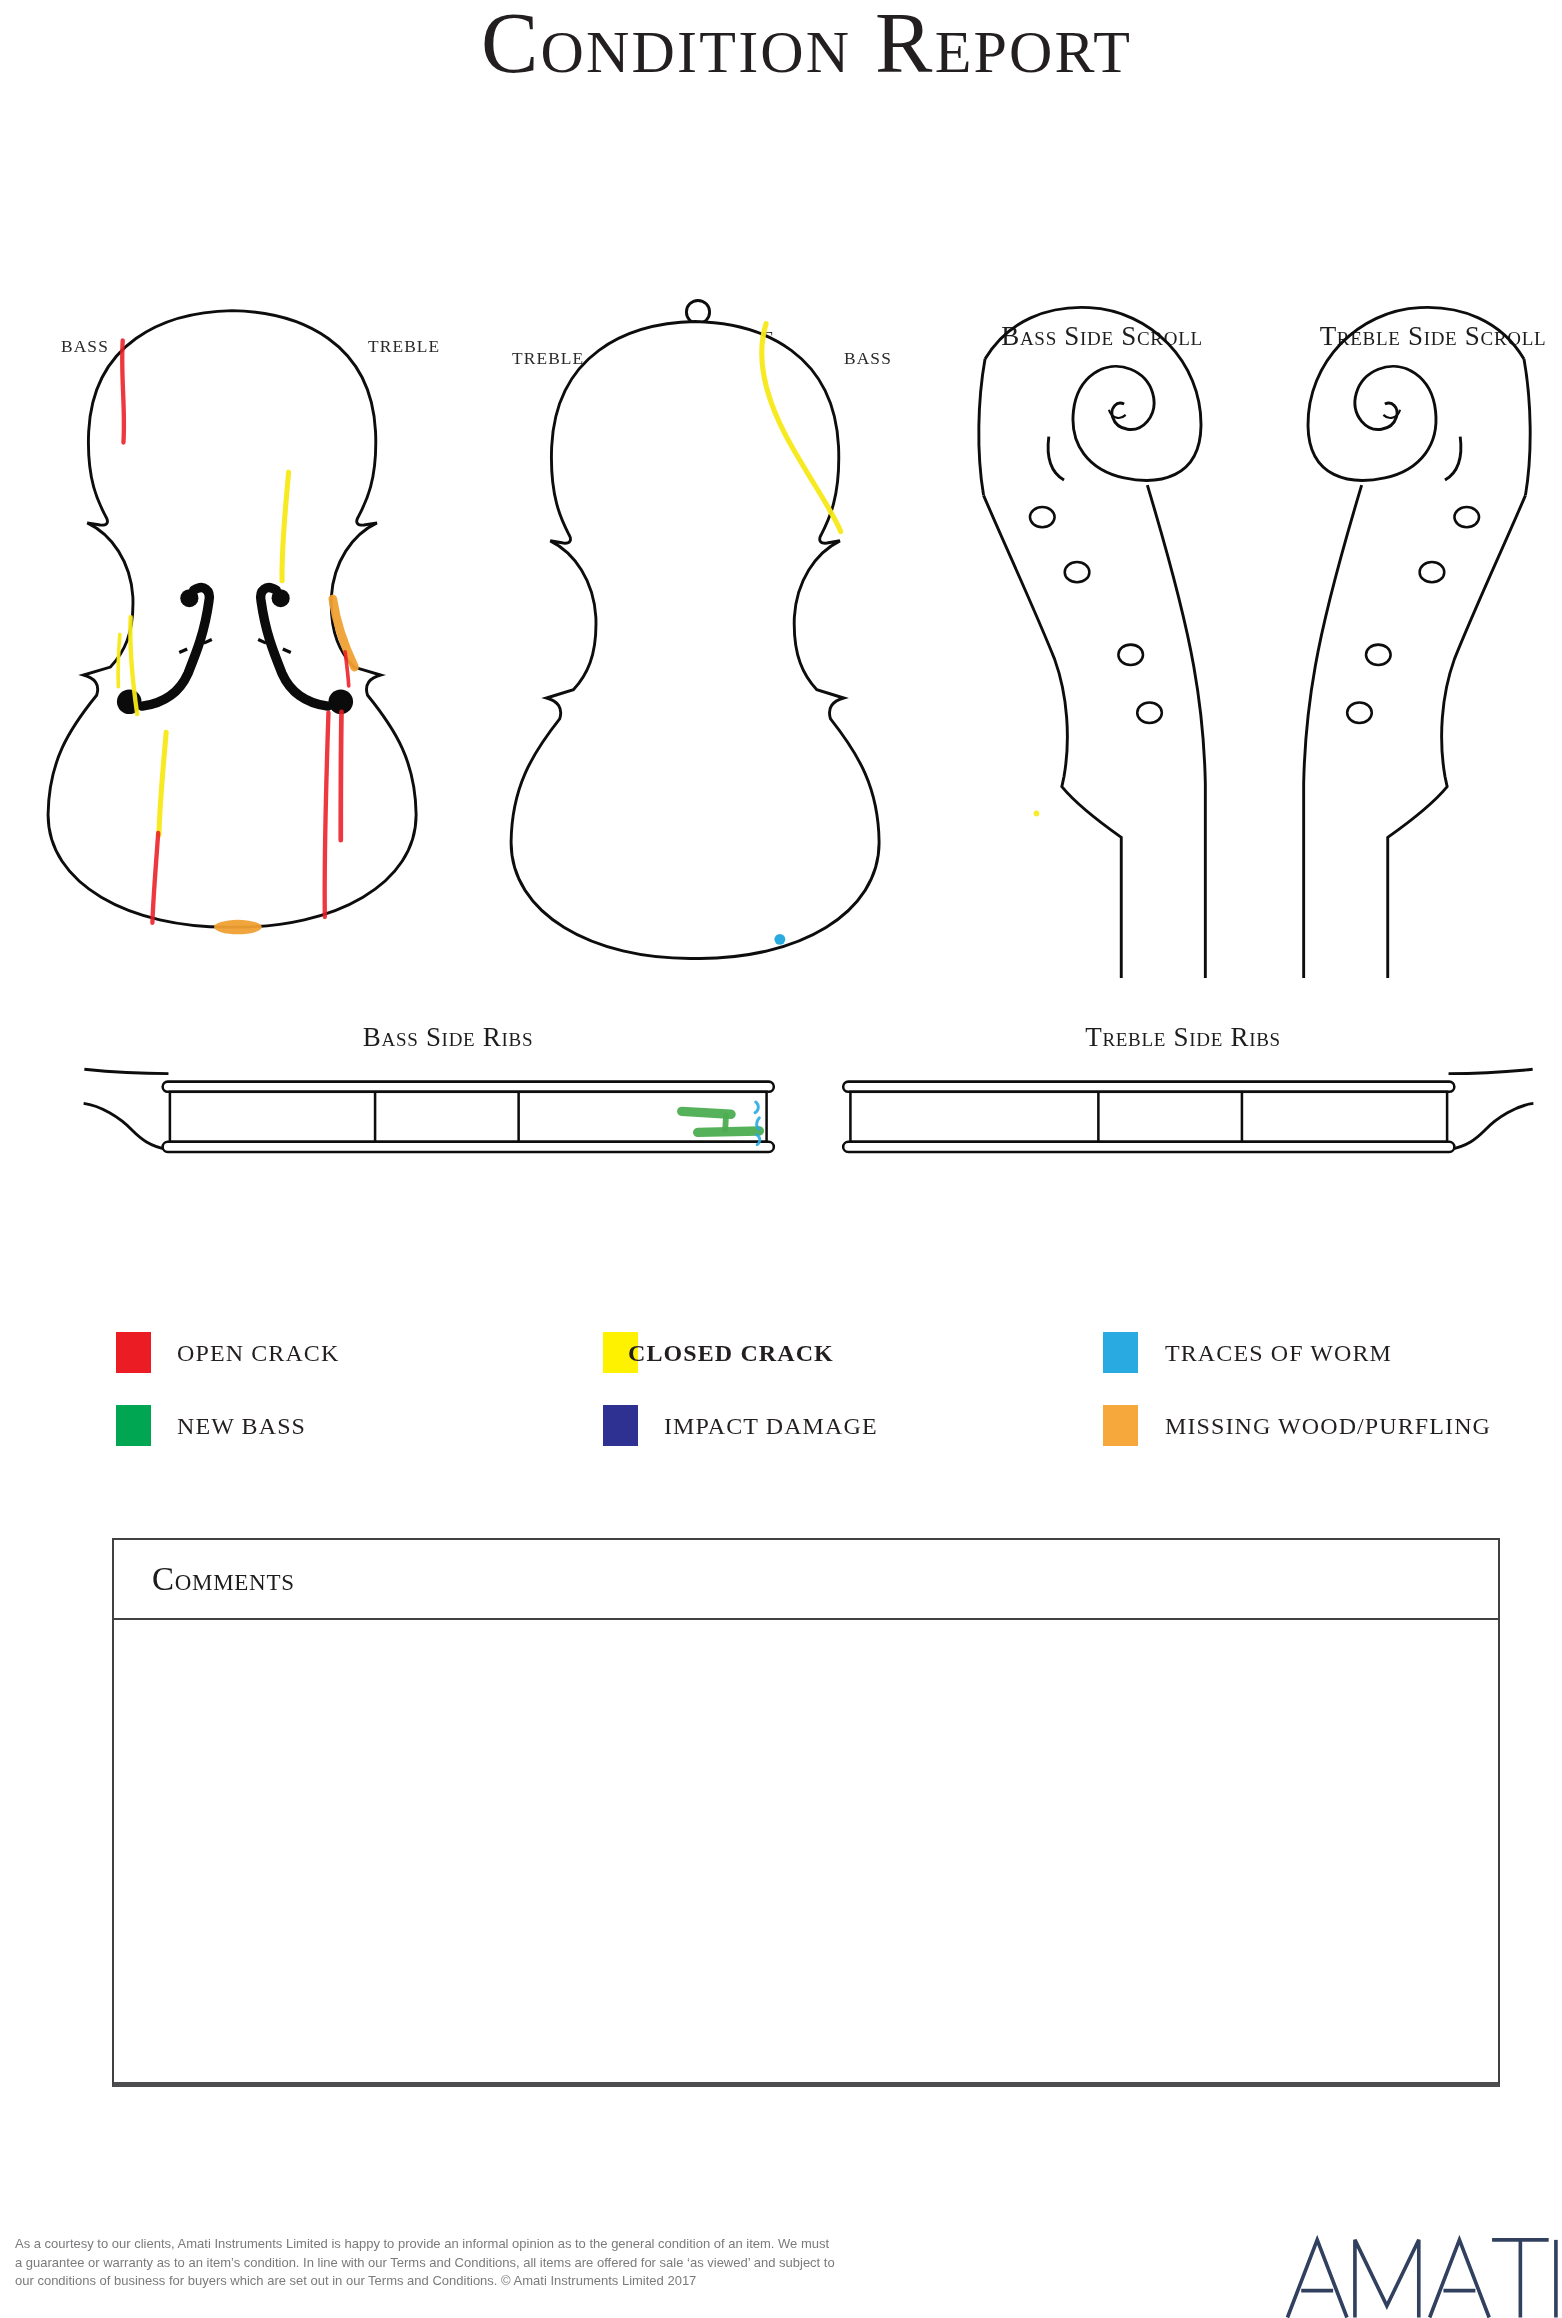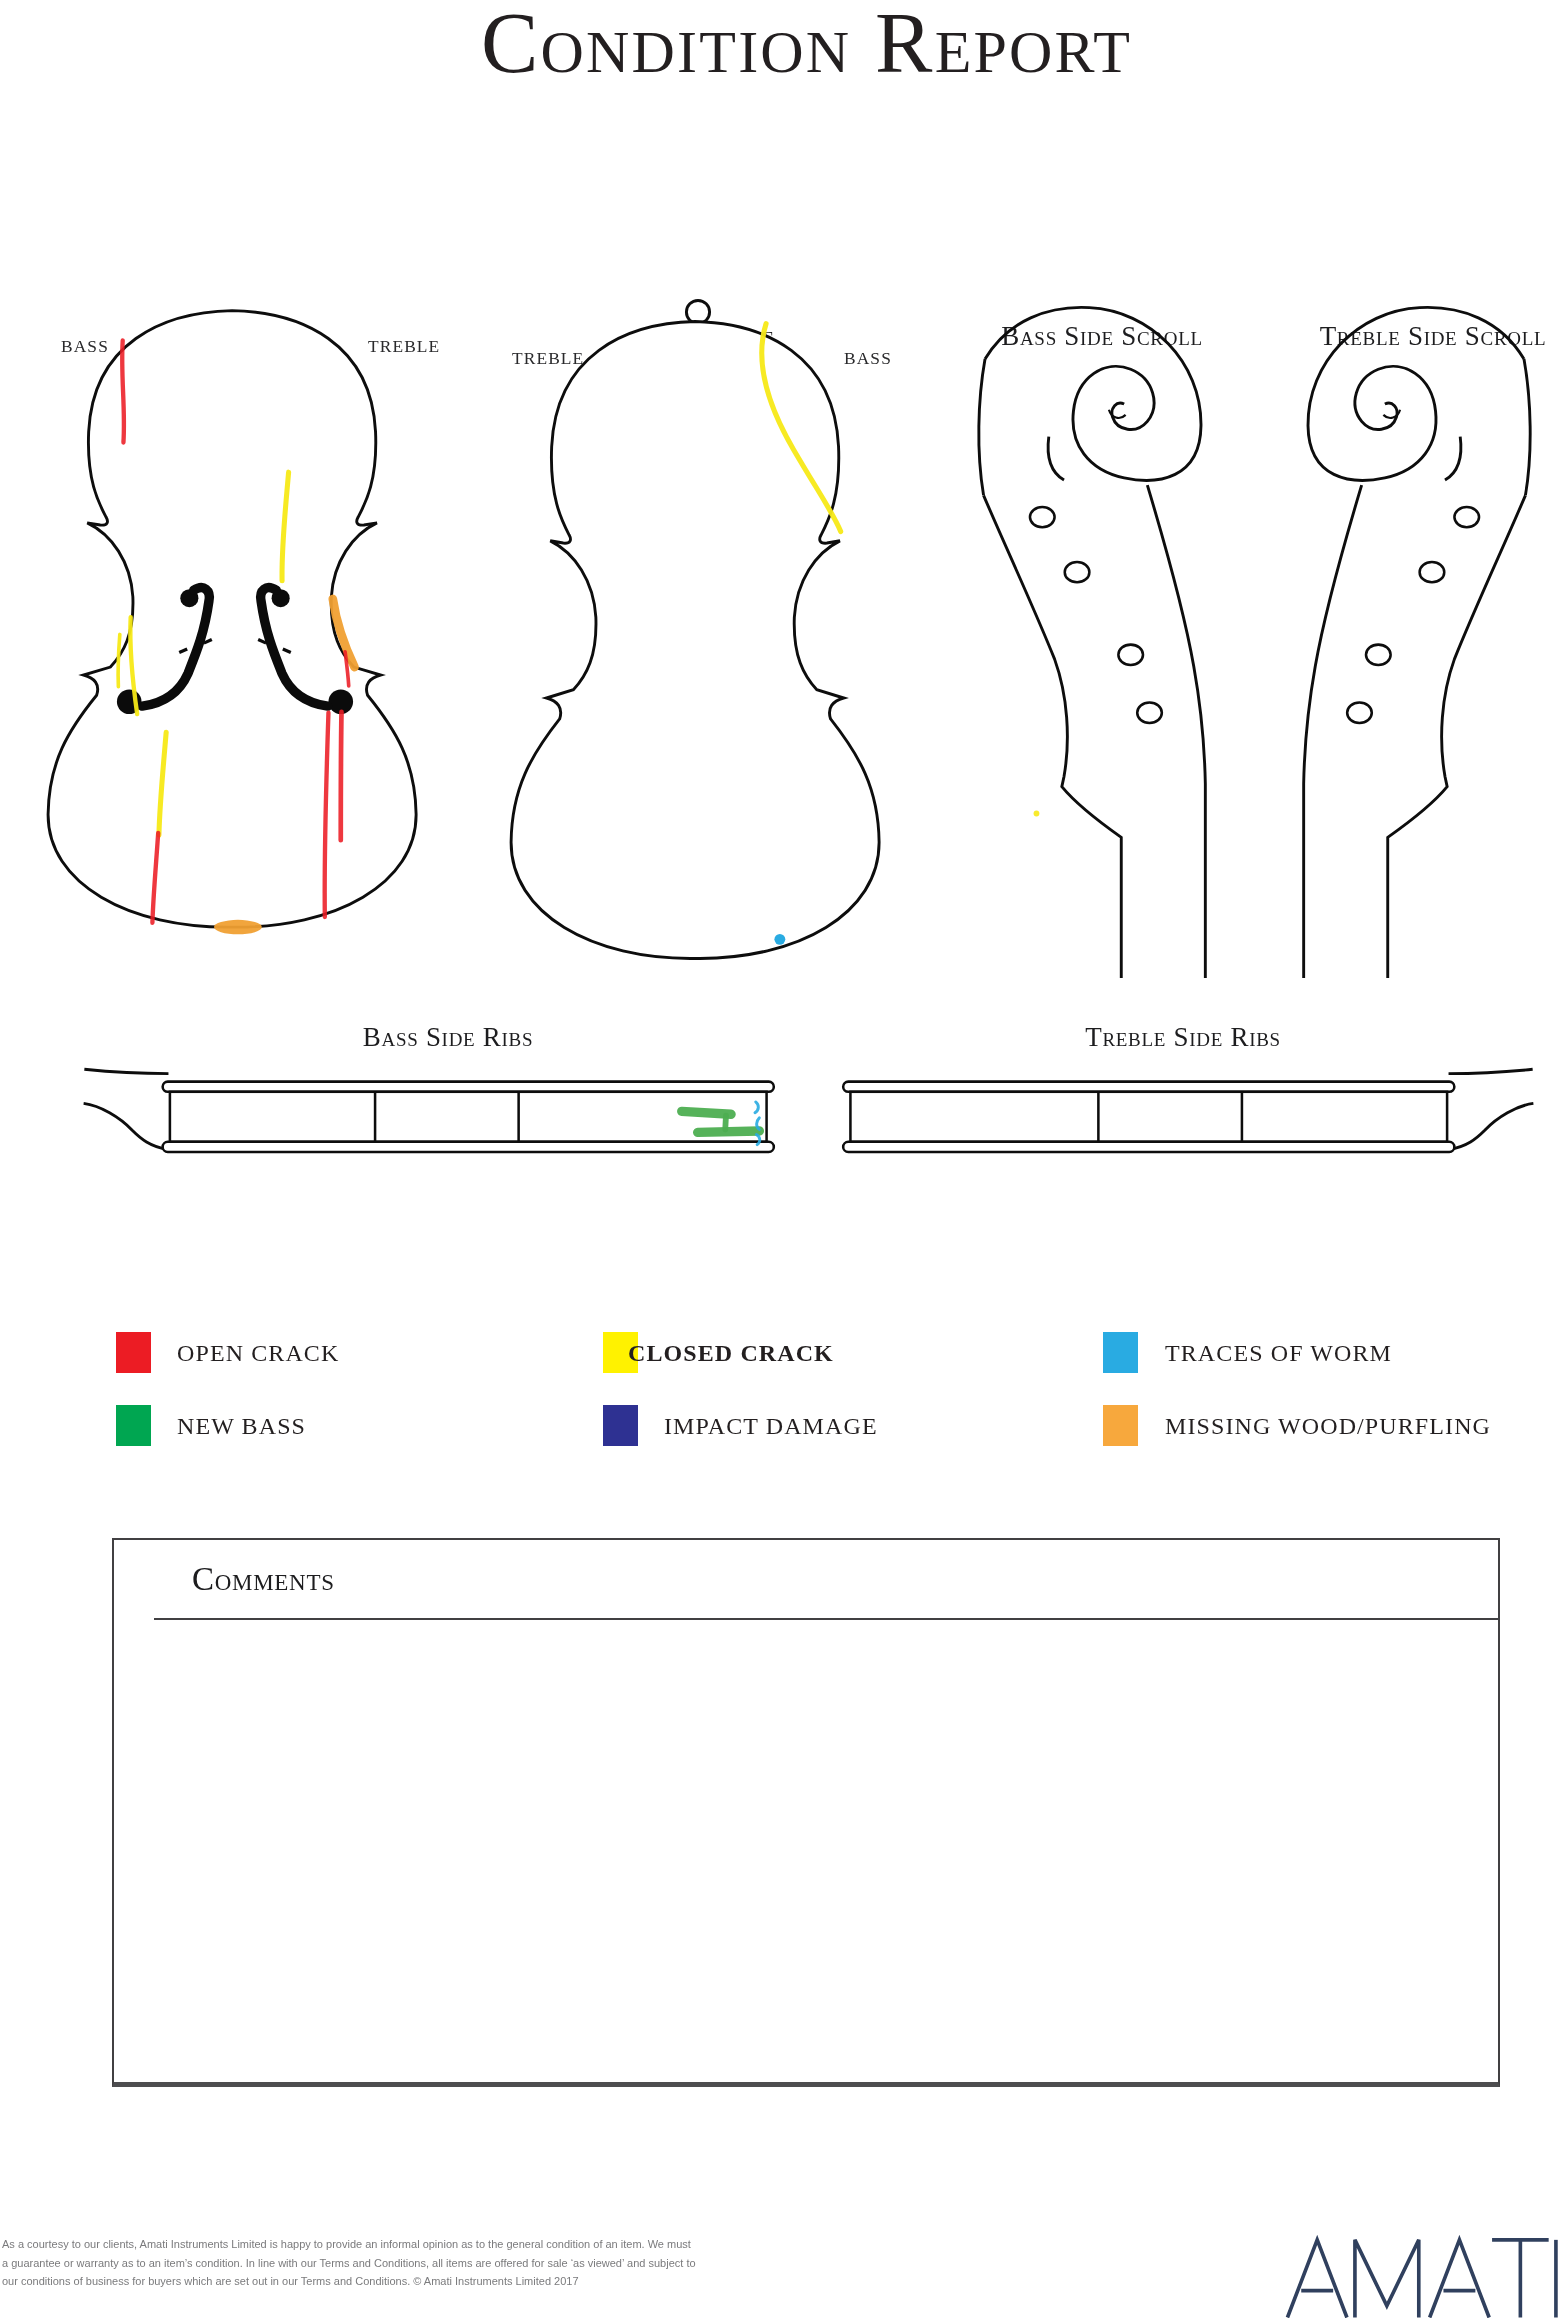--- a/index.html
+++ b/index.html
@@ -30,33 +30,33 @@
   }
   svg{position:absolute;overflow:visible;}
   .legend-item .swatch{position:absolute;width:35px;height:41px;}
   .legend-item .legend-label{
     position:absolute;font-size:24px;letter-spacing:1.1px;color:#231f20;white-space:nowrap;
   }
   .legend-label.bold{font-weight:bold;}
   .comments-box{
     left:112px;top:1538px;width:1388px;height:549px;
     border:2.2px solid #414042;border-bottom:5.8px solid #4d4d4f;
-    box-sizing:border-box;background:#ffffff;padding-left:40px;
+    box-sizing:border-box;background:#ffffff;
   }
   .comments-header{
     height:80px;border-bottom:2.9px solid #414042;box-sizing:border-box;
     display:flex;align-items:center;padding-left:38px;
   }
   .comments-title{
     font-size:33px;font-variant:small-caps;letter-spacing:0.7px;color:#1d1d1f;
   }
   .footer-text{
-    left:2px;top:2235px;width:1218px;
+    left:15px;top:2235px;width:1218px;
     font-family:"Liberation Sans", sans-serif;
-    font-size:11px;line-height:18.6px;color:#7b7b7d;
+    font-size:13px;line-height:18.6px;color:#7b7b7d;
   }
   .footer-text div{white-space:nowrap;}
 </style>
 </head>
 <body>
 
 <svg width="0" height="0" style="position:absolute" aria-hidden="true">
   <defs>
     <g id="plate">
       <path fill="#ffffff" stroke="#0d0d0d" stroke-width="4" d="

